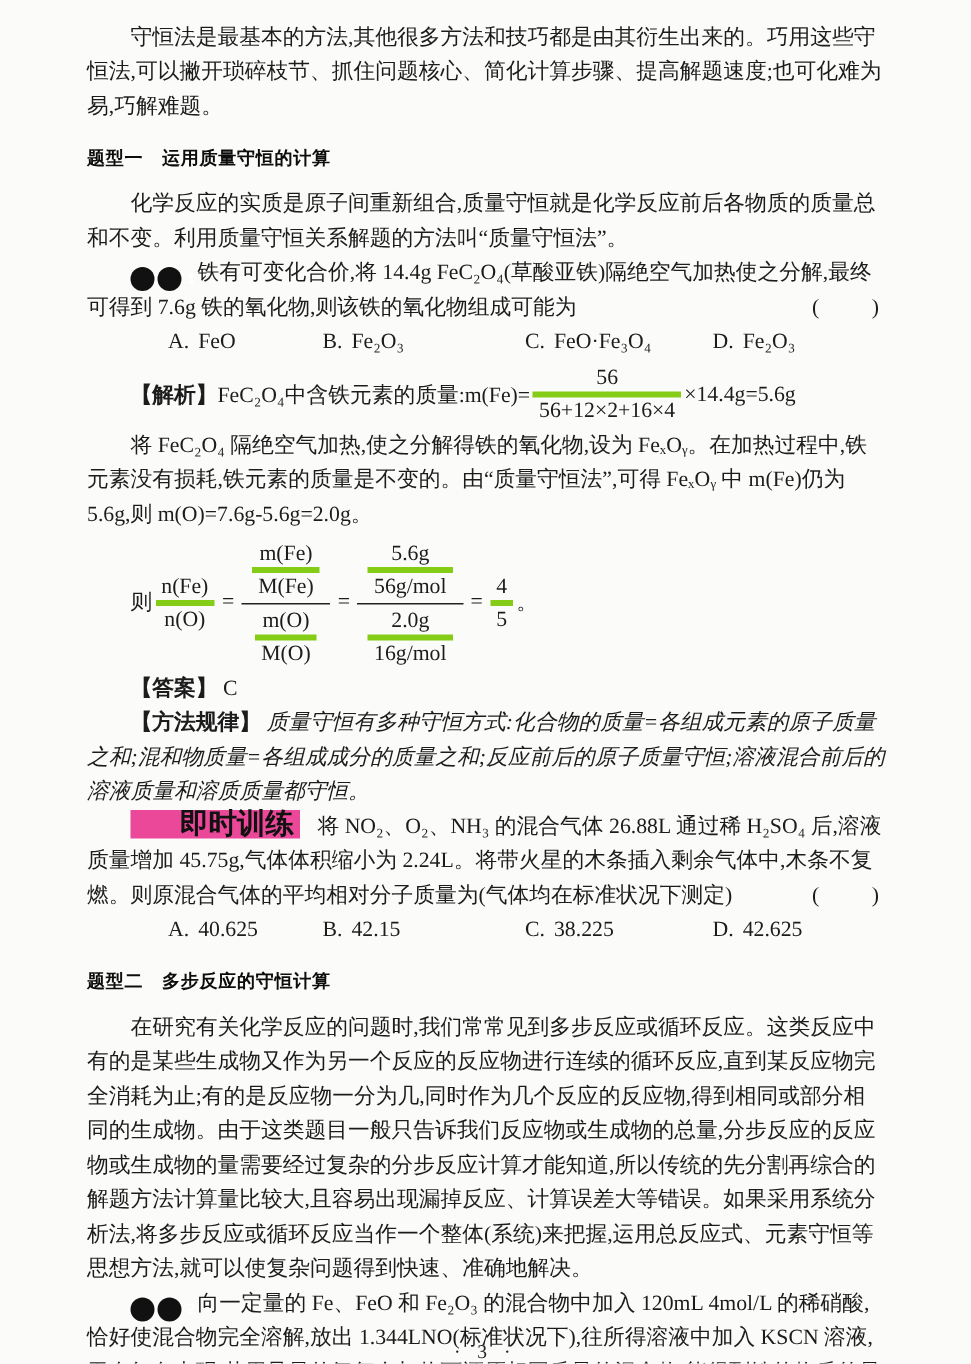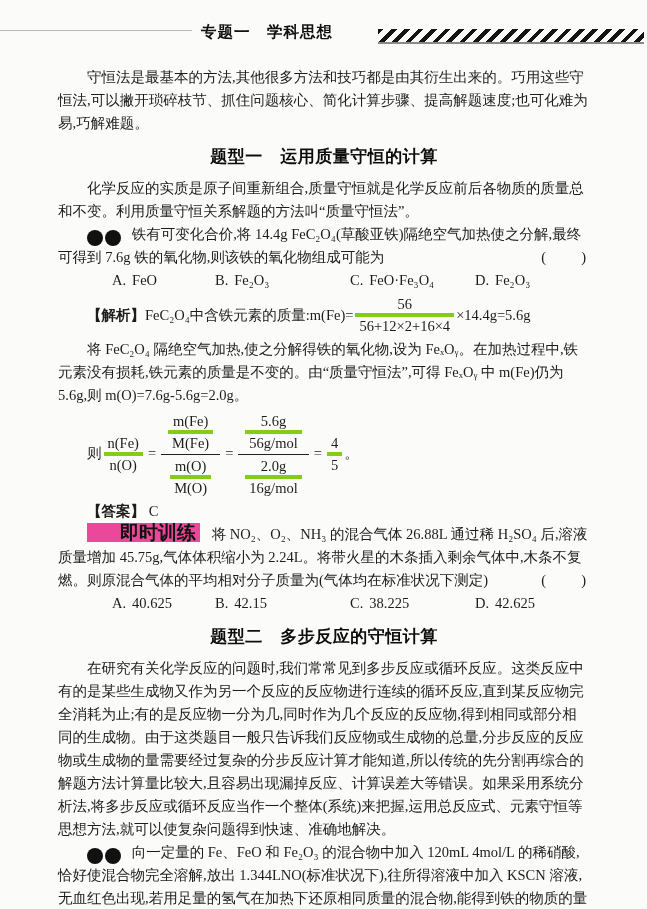--- a/index.html
+++ b/index.html
@@ -29,23 +29,23 @@
   }
 
   
   .content{margin:0 57px 0 58px;}
   p{margin:0;line-height:23px;}
   .para{text-indent:2em;}
   .rel{position:relative;}
   .intro{margin-top:14px;}
 
   .sec-heading{
-    text-align:center;
-    font-family:"Liberation Sans","DejaVu Sans",sans-serif;
-    font-weight:bold;font-size:17px;color:#0d0d0d;
+    text-align:left;
+    font-family:"Liberation Sans","DejaVu Sans",sans-serif;
+    font-weight:bold;font-size:12px;color:#0d0d0d;
     letter-spacing:.5px;
     margin:11px 0 9px;
     line-height:22px;
   }
 
   .b{font-weight:bold;}
   .kai{font-style:italic;}
 
   
   .ex-badge{display:inline-flex;gap:2px;vertical-align:-3px;margin-right:7px;}
@@ -93,25 +93,20 @@
   .footer{
     position:absolute;left:0;right:0;bottom:14px;
     text-align:center;font-size:13px;color:#222;letter-spacing:4px;
   }
 </style>
 </head>
 <body>
 
 <div class="page">
 
-  <div class="header">
-    <div class="header-rule"></div>
-    <div class="header-title">专题一　学科思想</div>
-    <div class="header-hatch"></div>
-  </div>
 
   <div class="content">
 
     <p class="para intro">守恒法是最基本的方法,其他很多方法和技巧都是由其衍生出来的。巧用这些守恒法,可以撇开琐碎枝节、抓住问题核心、简化计算步骤、提高解题速度;也可化难为易,巧解难题。</p>
 
     <div class="sec-heading">题型一　运用质量守恒的计算</div>
 
     <p class="para">化学反应的实质是原子间重新组合,质量守恒就是化学反应前后各物质的质量总和不变。利用质量守恒关系解题的方法叫“质量守恒法”。</p>
 
     <p class="para rel">
@@ -184,20 +179,24 @@
         <span class="den">5</span>
       </span>
       <span>。</span>
     </div>
 
     <p class="para">
       <span class="b">【答案】</span>
       <span>C</span>
     </p>
 
+    <p class="para">
+      <span class="b">【方法规律】</span>
+      <span class="kai">质量守恒有多种守恒方式:化合物的质量=各组成元素的原子质量之和;混和物质量=各组成成分的质量之和;反应前后的原子质量守恒;溶液混合前后的溶液质量和溶质质量都守恒。</span>
+    </p>
 
     <p class="para rel">
       <span class="drill-badge">即时训练</span>
       <span>将 NO₂、O₂、NH₃ 的混合气体 26.88L 通过稀 H₂SO₄ 后,溶液质量增加 45.75g,气体体积缩小为 2.24L。将带火星的木条插入剩余气体中,木条不复燃。则原混合气体的平均相对分子质量为(气体均在标准状况下测定)</span>
       <span class="bracket">(　　)</span>
     </p>
 
     <div class="options">
       <span class="opt"><span class="ol">A.</span><span>40.625</span></span>
       <span class="opt"><span class="ol">B.</span><span>42.15</span></span>

